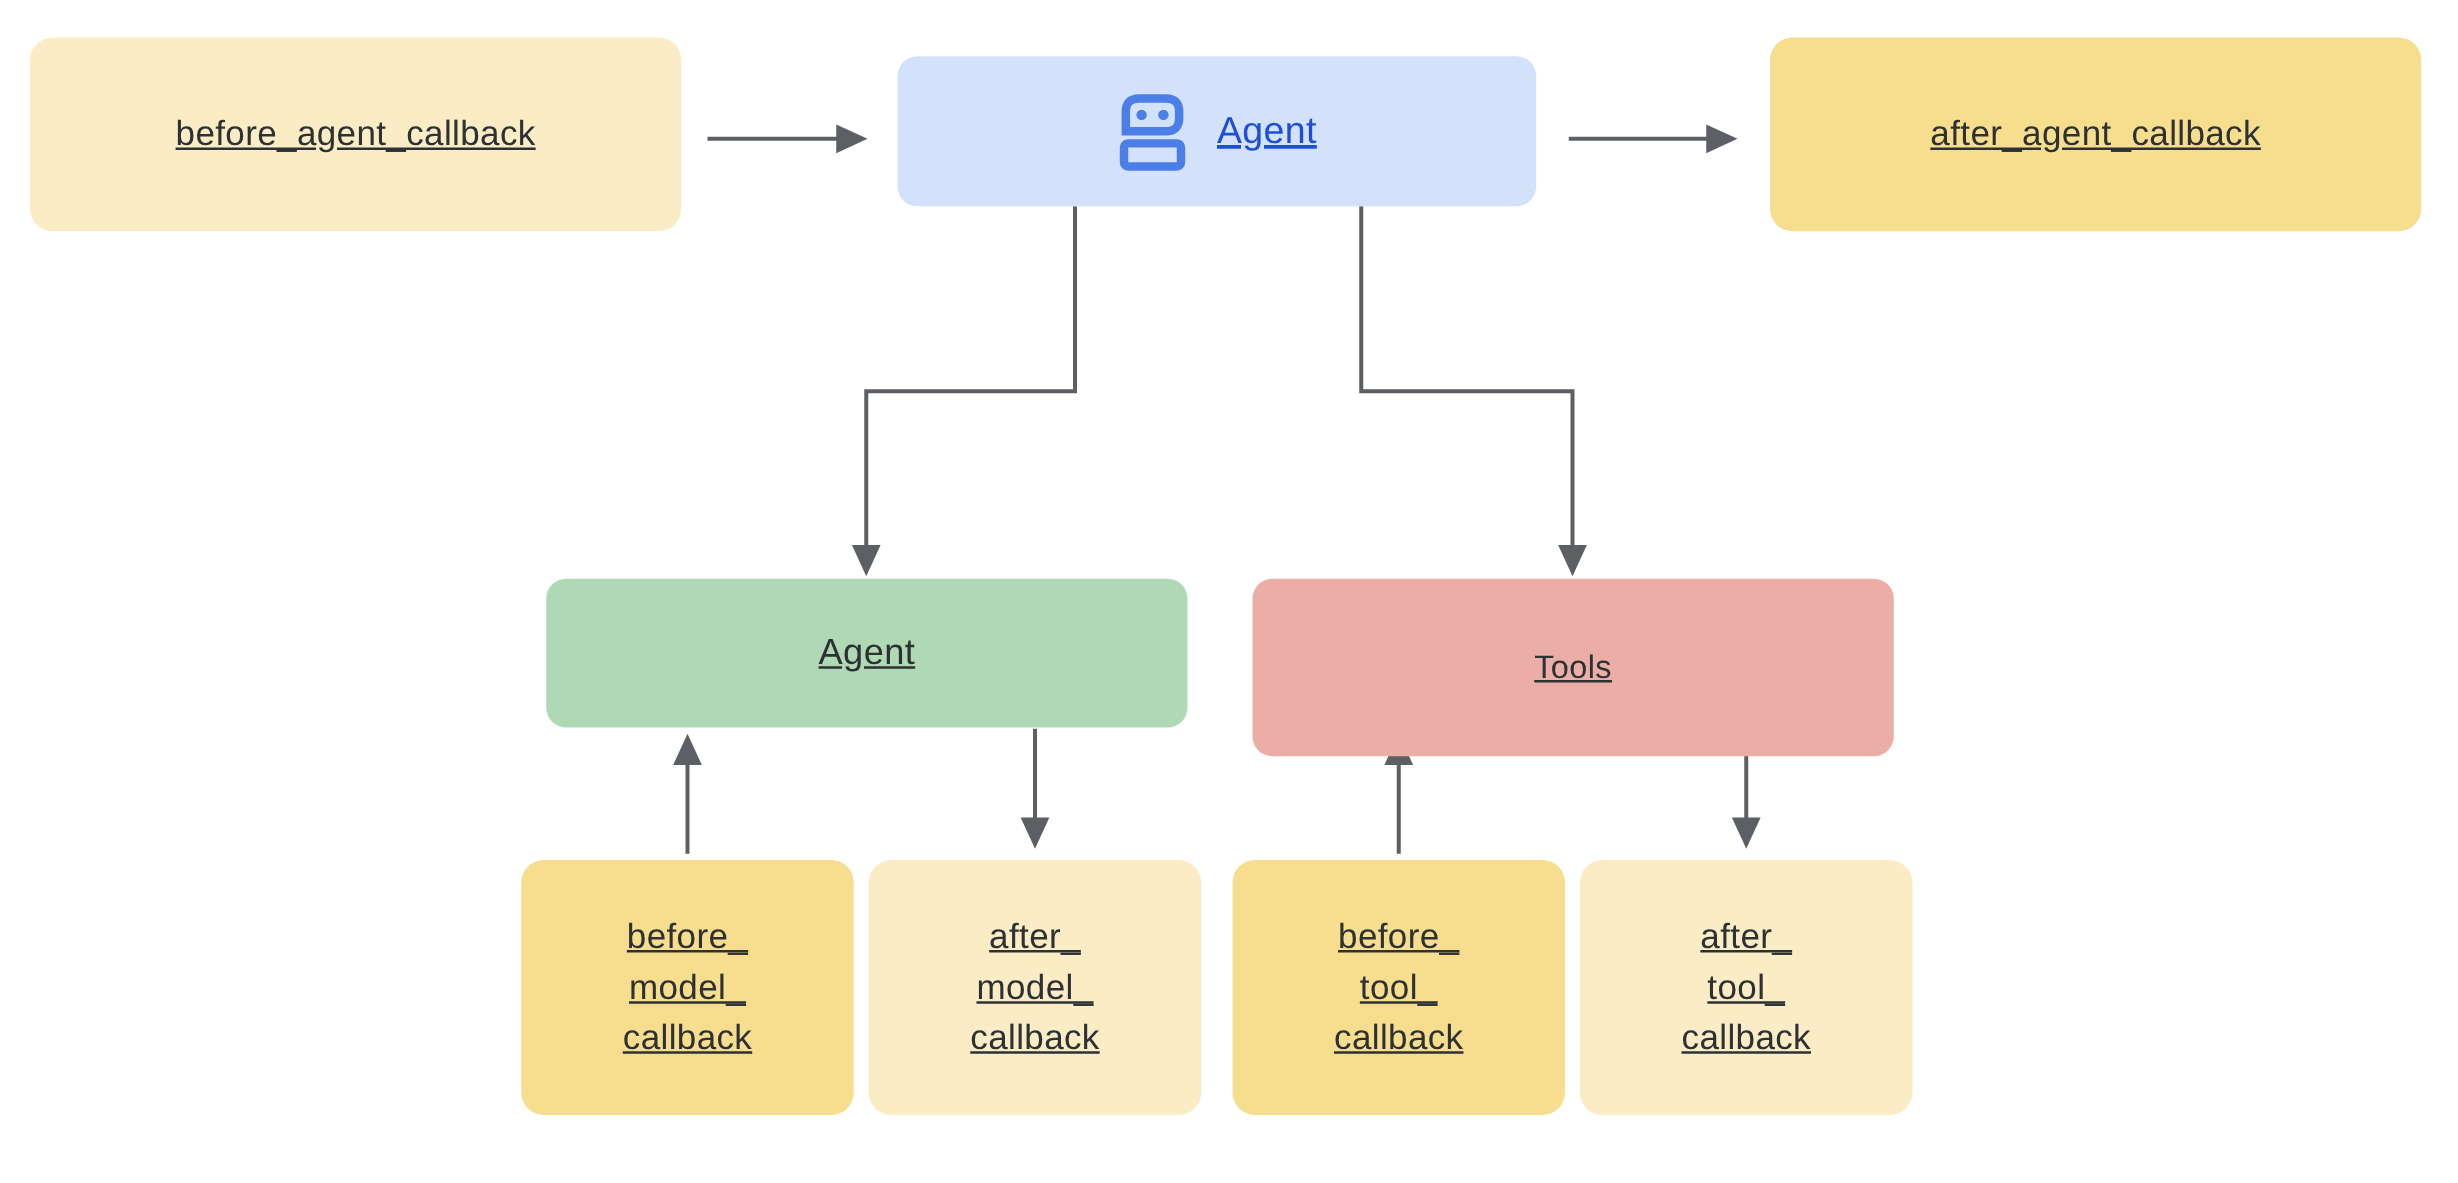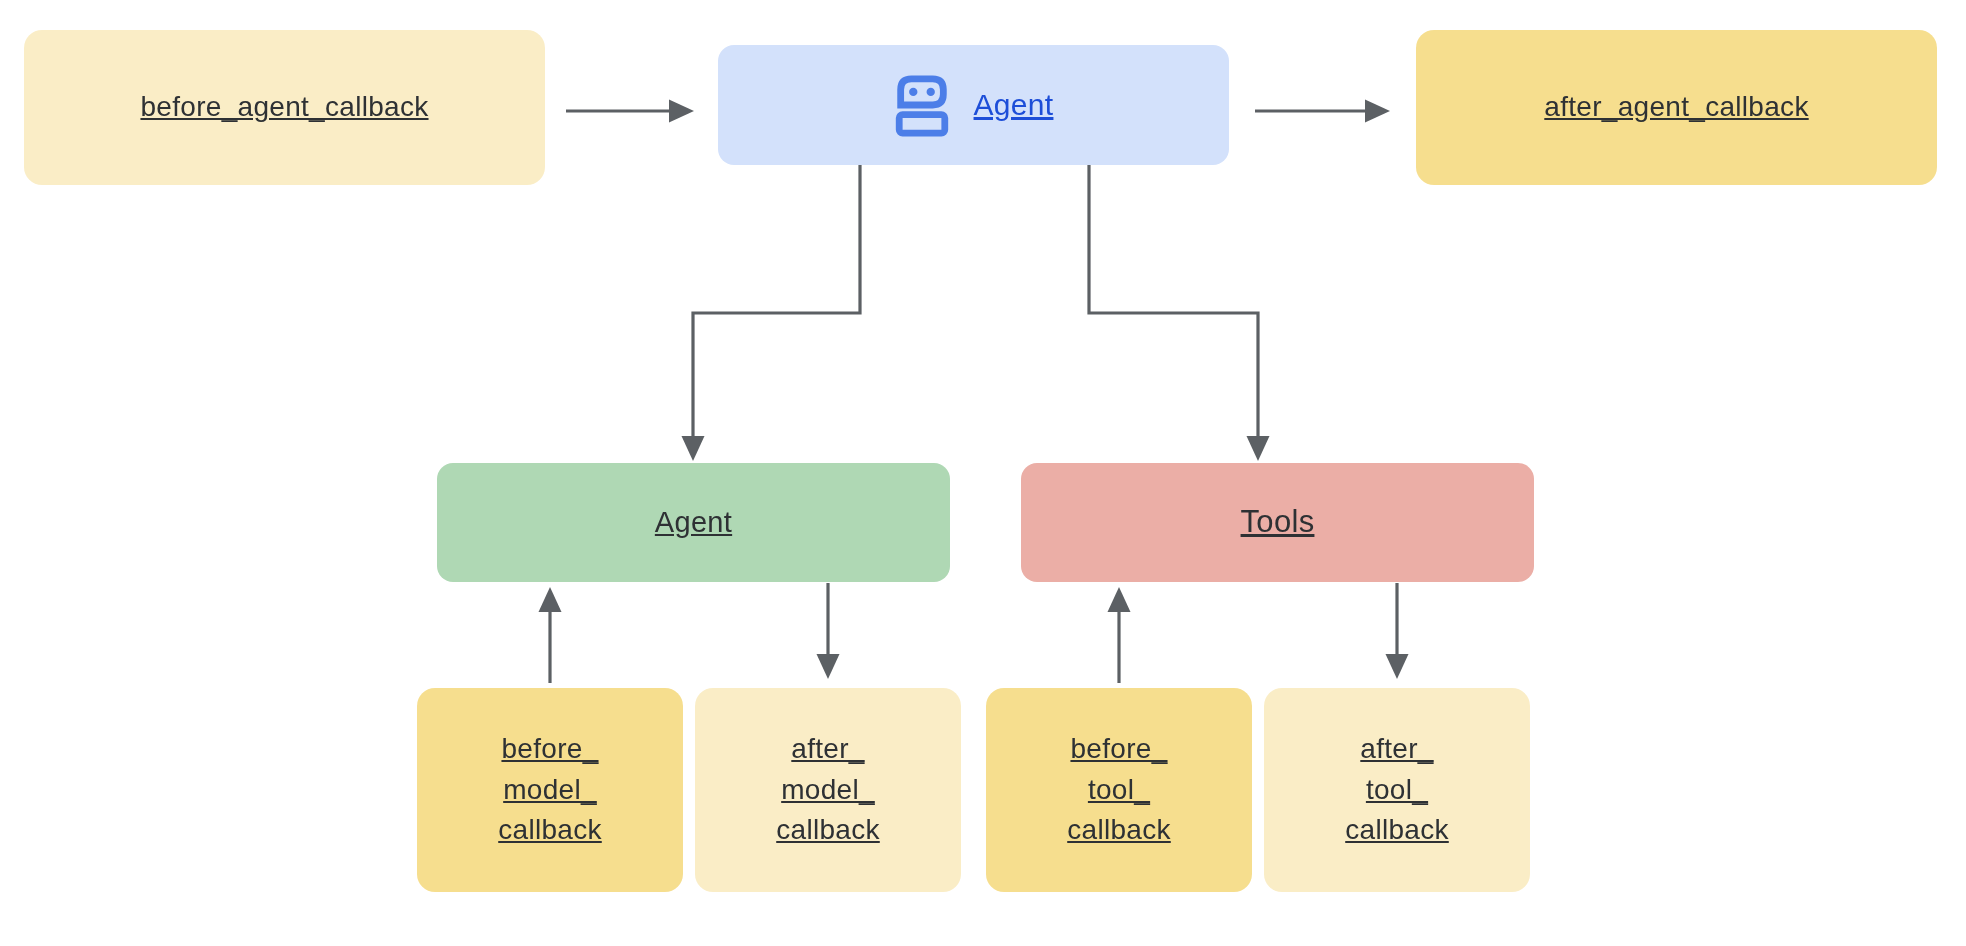--- a/index.html
+++ b/index.html
@@ -76,21 +76,21 @@
           <rect x="4.5" y="43" width="47" height="19" rx="3.5" fill="none" stroke="#4C7EE8" stroke-width="7"></rect>
         </svg>
         <span class="label">Agent</span>
       </div>
       <div class="node" style="left: 1416px; top: 30px; width: 521px; height: 155px; border-radius: 18px; background: rgb(246, 222, 142); font-size: 28px; color: rgb(46, 49, 52);">
         <span class="label">after_agent_callback</span>
       </div>
       <div class="node" style="left: 437px; top: 463px; width: 513px; height: 119px; border-radius: 16px; background: rgb(175, 216, 180); font-size: 29px; color: rgb(46, 49, 52);">
         <span class="label">Agent</span>
       </div>
-      <div class="node" style="left: 1002px; top: 463px; width: 513px; height: 119px; border-radius: 16px; background: rgb(235, 174, 166); font-size: 31px; color: rgb(46, 49, 52); margin-left: 19px;">
+      <div class="node" style="left: 1002px; top: 463px; width: 513px; height: 142px; border-radius: 16px; background: rgb(235, 174, 166); font-size: 26px; color: rgb(46, 49, 52);">
         <span class="label">Tools</span>
       </div>
       <div class="node" style="left: 417px; top: 688px; width: 266px; height: 204px; border-radius: 18px; background: rgb(246, 222, 142); font-size: 28px; color: rgb(46, 49, 52);">
         <span class="label">before_
 model_
 callback</span>
       </div>
       <div class="node" style="left: 695px; top: 688px; width: 266px; height: 204px; border-radius: 18px; background: rgb(250, 237, 198); font-size: 28px; color: rgb(46, 49, 52);">
         <span class="label">after_
 model_

